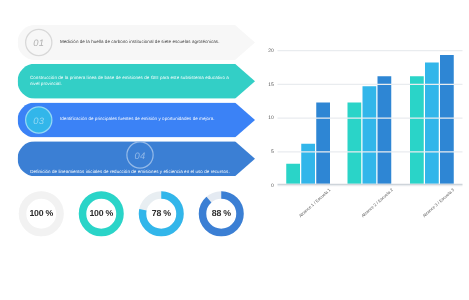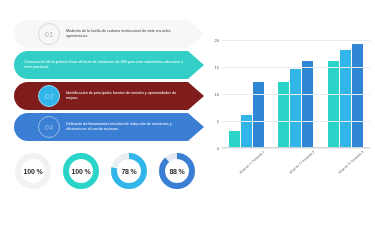--- a/index.html
+++ b/index.html
@@ -20,21 +20,21 @@
     display: flex;
     align-items: center;
     clip-path: polygon(0 0, 174px 0, 190px 50%, 174px 100%, 0 100%);
     border-radius: 14px 0 0 14px;
     padding-left: 4px;
   }
   .step-badge {
     width: 22px; height: 22px;
     border-radius: 50%;
     flex: 0 0 22px;
-    margin-left: 20px;
+    margin-left: 2px;
     display: flex; align-items: center; justify-content: center;
     font-size: 7.5px;
     letter-spacing: .3px;
     font-style: italic;
   }
   .step-text {
     margin-left: 6px;
     margin-right: 20px;
     font-size: 3.6px;
     line-height: 1.5;
@@ -88,25 +88,25 @@
 <div id="root">
 
   <div id="steps">
       <div class="step" style="background: rgb(247, 247, 247);">
         <div class="step-badge" style="background: rgb(247, 247, 247); border: 1px solid rgb(216, 216, 216); color: rgb(179, 179, 179);">01</div>
         <div class="step-text" style="color: rgb(59, 59, 59);">Medición de la huella de carbono institucional de siete escuelas agrotécnicas.</div>
       </div>
       <div class="step" style="background: rgb(51, 207, 198);">
         <div class="step-text" style="color: rgb(255, 255, 255);">Construcción de la primera línea de base de emisiones de GEI para este subsistema educativo a nivel provincial.</div>
       </div>
-      <div class="step" style="background: #7f1d1d;">
+      <div class="step" style="background: #3b82f6;">
         <div class="step-badge" style="background: rgb(50, 182, 234); border: 1px solid rgb(147, 216, 244); color: rgb(147, 216, 244);">03</div>
         <div class="step-text" style="color: rgb(255, 255, 255);">Identificación de principales fuentes de emisión y oportunidades de mejora.</div>
       </div>
-      <div class="step" style="background: rgb(59, 127, 212);">
+      <div class="step" style="background: rgb(59, 127, 212); flex-direction: column;">
         <div class="step-badge" style="background: rgb(59, 127, 212); border: 1px solid rgb(147, 185, 232); color: rgb(147, 185, 232);">04</div>
         <div class="step-text" style="color: rgb(255, 255, 255);">Definición de lineamientos iniciales de reducción de emisiones y eficiencia en el uso de recursos.</div>
       </div>
     </div>
 
   <div id="donuts">
       <div class="donut">
         <svg width="42" height="42" viewBox="0 0 42 42">
           <circle cx="21" cy="21" r="15" fill="none" stroke="#fbfbfb" stroke-width="6"></circle>
           <circle cx="21" cy="21" r="15" fill="none" stroke="#f2f2f2" stroke-width="6" stroke-dasharray="94.24777960769379 94.24777960769379"></circle>

